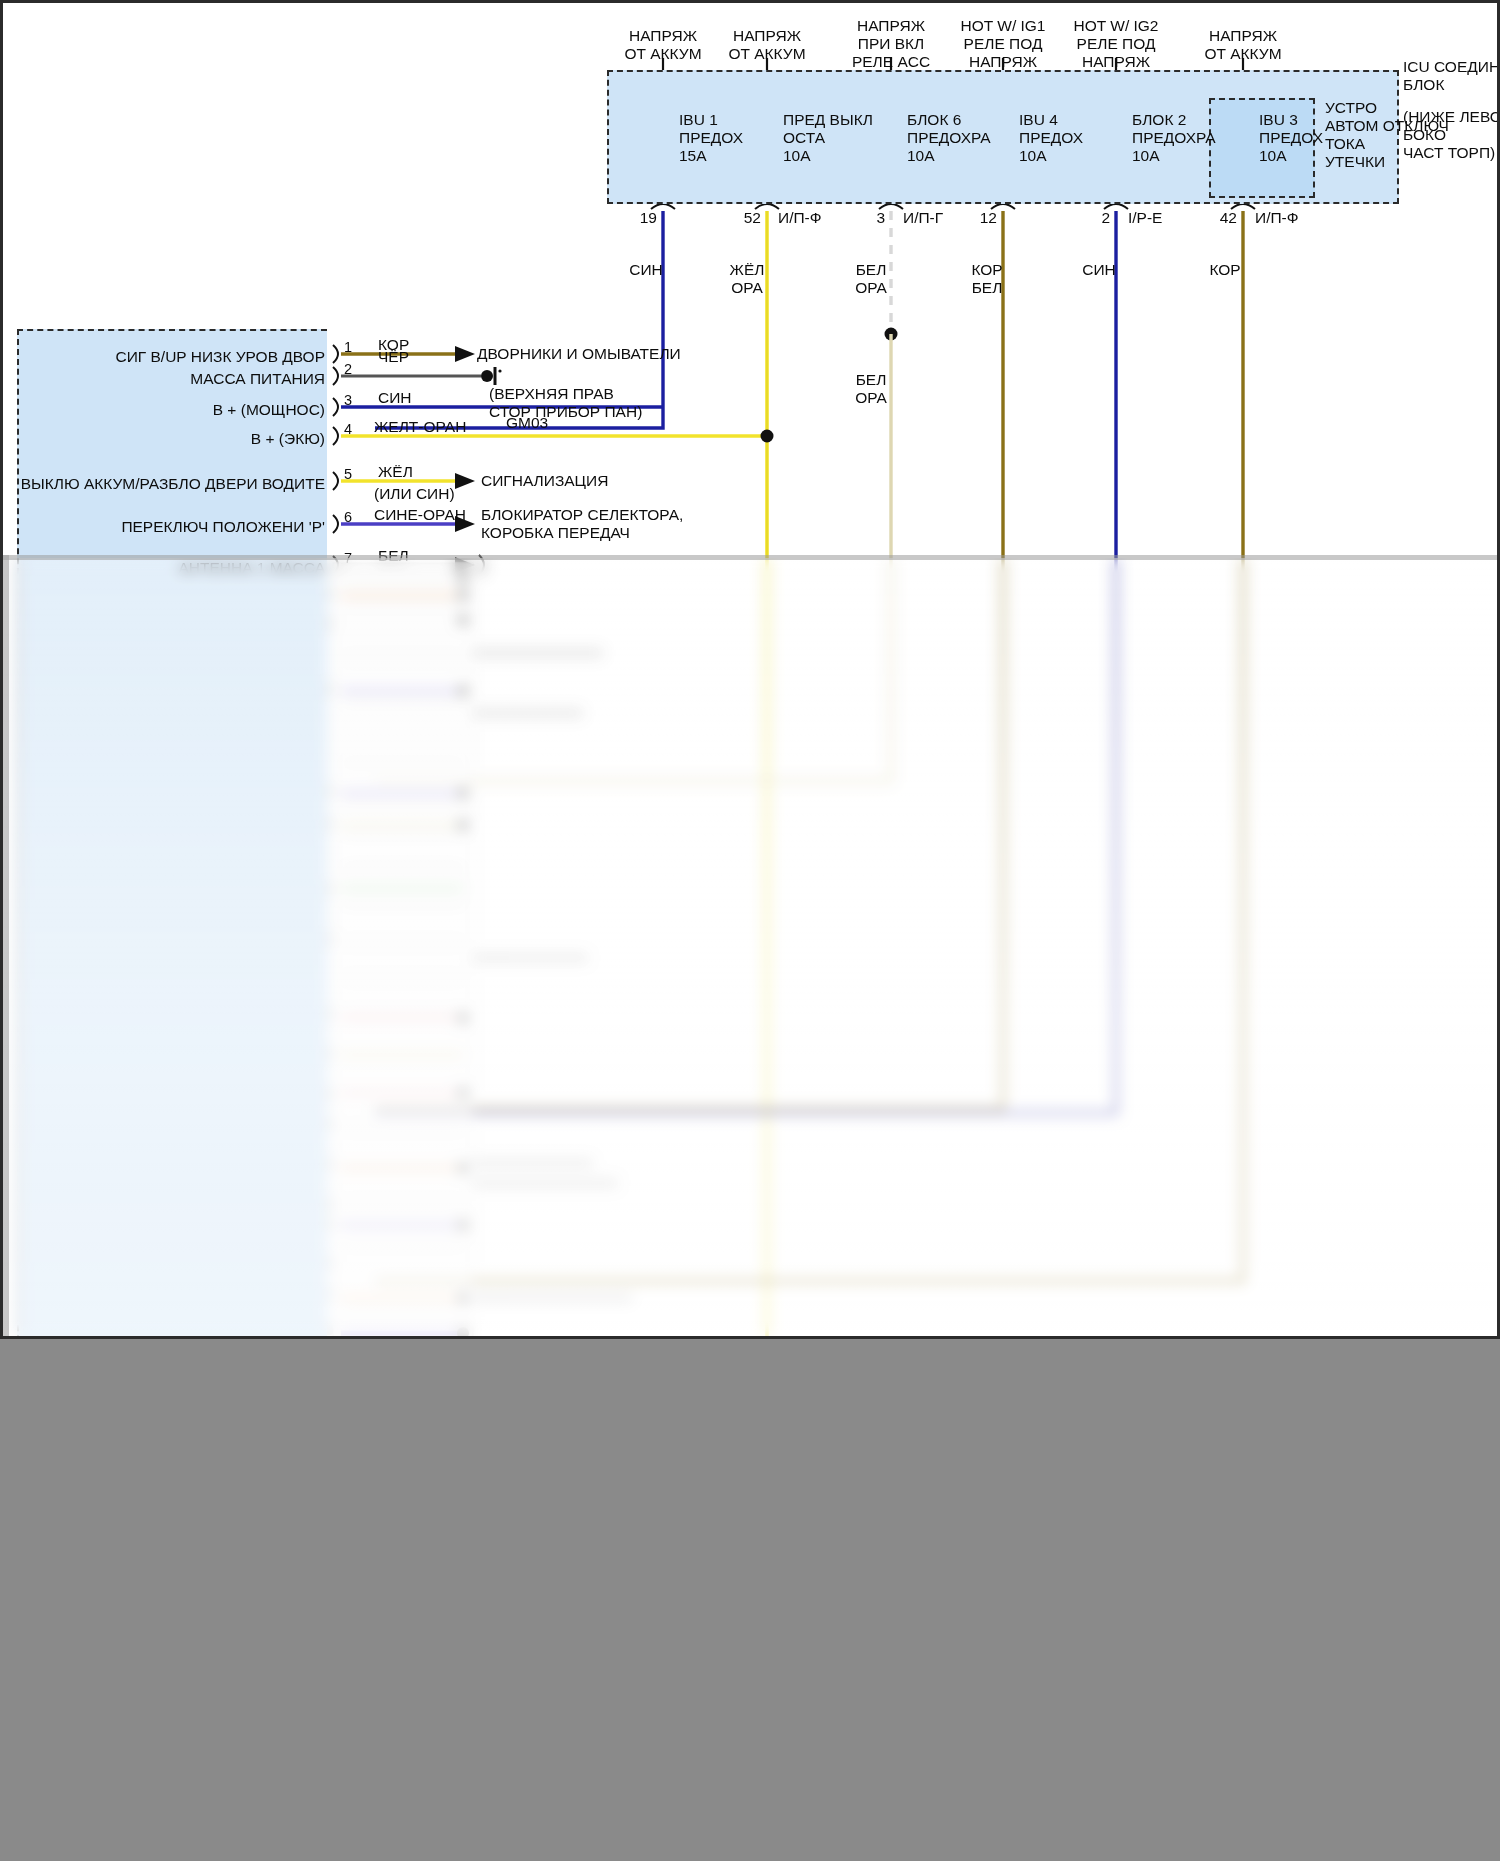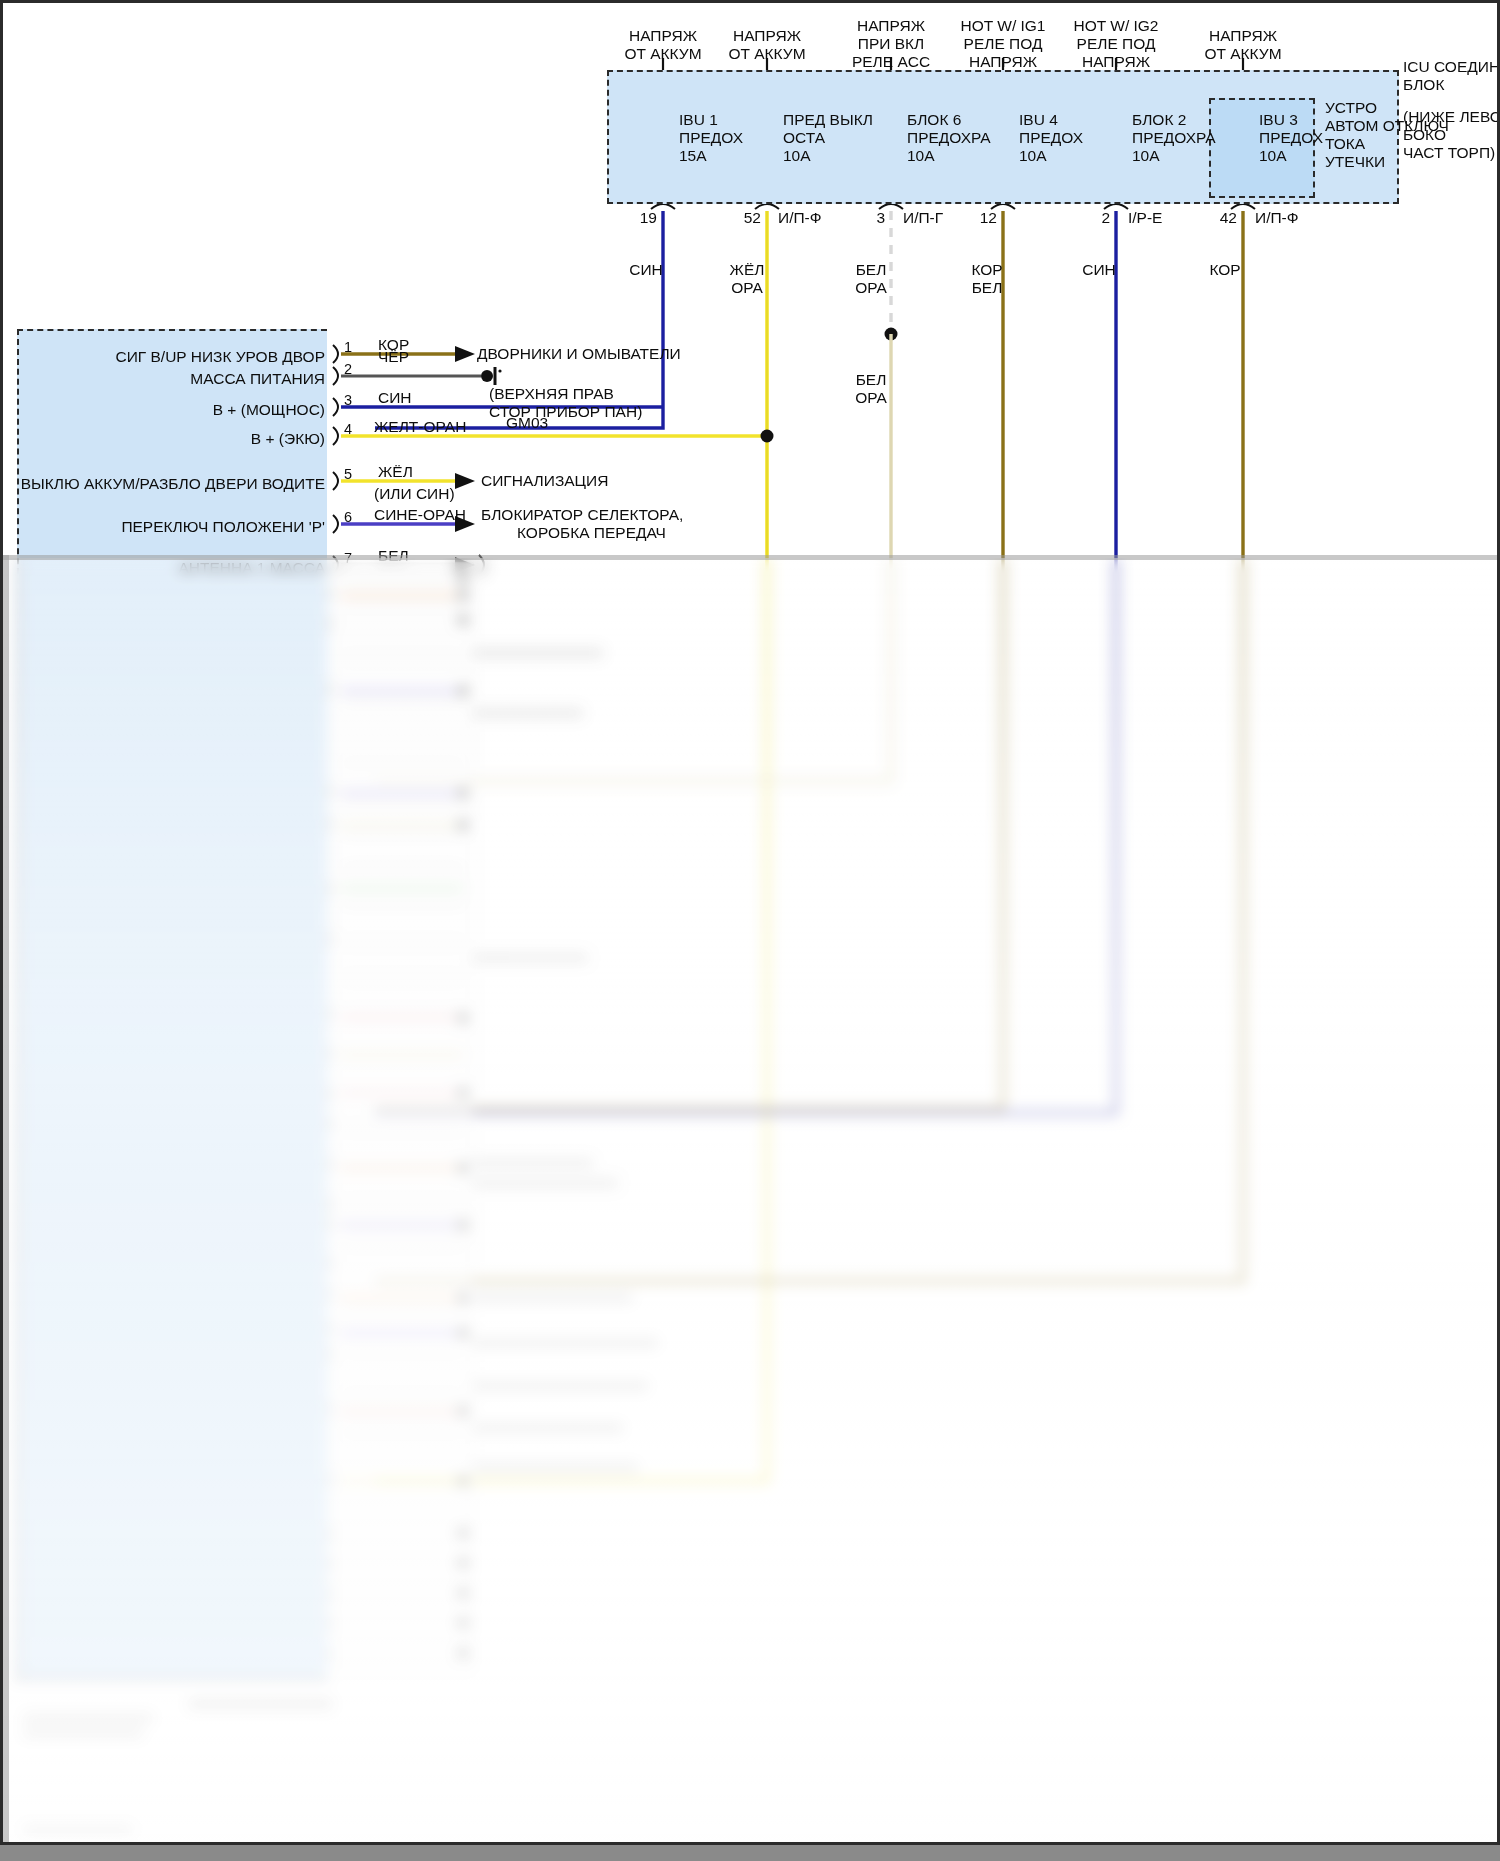--- a/index.html
+++ b/index.html
@@ -1,17 +1,17 @@
 <!DOCTYPE html>
 <html><head>
 <meta charset="utf-8">
 <style>
   html,body{margin:0;padding:0;background:#8a8a8a;}
   body{font-family:"Liberation Sans","DejaVu Sans",sans-serif;}
-  #page{position:relative;width:1500px;height:1845px;background:#ffffff;
+  #page{position:relative;width:1500px;height:1339px;background:#ffffff;
         border:3px solid #2b2b2b;box-sizing:border-box;overflow:hidden;}
   #canvas{position:absolute;left:0;top:0;width:1500px;height:1861px;}
   .txt{position:absolute;font-size:15.5px;color:#0d0d0d;line-height:17px;white-space:pre;}
   .txt.c{text-align:center;transform:translateX(-50%);}
   .txt.r{text-align:right;transform:translateX(-100%);}
   .small{font-size:14.5px;}
 
   
   #fusebox{position:absolute;left:604px;top:67px;width:792px;height:134px;
            background:#cfe4f7;border:2.4px dashed #2a2a2a;box-sizing:border-box;}
@@ -383,21 +383,21 @@
   <div class="txt" style="left:371px;top:482px;">(ИЛИ СИН)</div>
   <div class="txt" style="left:371px;top:503px;">СИНЕ-ОРАН</div>
   <div class="txt" style="left:375px;top:544px;">БЕЛ</div>
 
   <div class="txt" style="left:474px;top:342px;">ДВОРНИКИ И ОМЫВАТЕЛИ</div>
   <div class="txt" style="left:503px;top:364px;margin-top:47px;">GM03</div>
   <div class="txt" style="left:486px;top:382px;">(ВЕРХНЯЯ ПРАВ</div>
   <div class="txt" style="left:486px;top:400px;">СТОР ПРИБОР ПАН)</div>
   <div class="txt" style="left:478px;top:469px;">СИГНАЛИЗАЦИЯ</div>
   <div class="txt" style="left:478px;top:503px;">БЛОКИРАТОР СЕЛЕКТОРА,</div>
-  <div class="txt" style="left:478px;top:521px;margin-left:36px;">КОРОБКА ПЕРЕДАЧ</div>
+  <div class="txt" style="left:478px;top:521px;">КОРОБКА ПЕРЕДАЧ</div>
 
   <div id="blur-overlay"></div>
   <div id="blur-fade"></div>
 
   <div class="shadowbar" style="left:0px;top:552px;width:1500px;height:5px;opacity:.55;"></div>
   <div class="shadowbar" style="left:0px;top:552px;width:6px;height:1309px;opacity:.55;"></div>
   <div class="shadowbar" style="left:1494px;top:552px;width:6px;height:1309px;opacity:.45;"></div>
   <div class="shadowbar" style="left:0px;top:1840px;width:1500px;height:6px;opacity:.5;"></div>
 
 </div>

